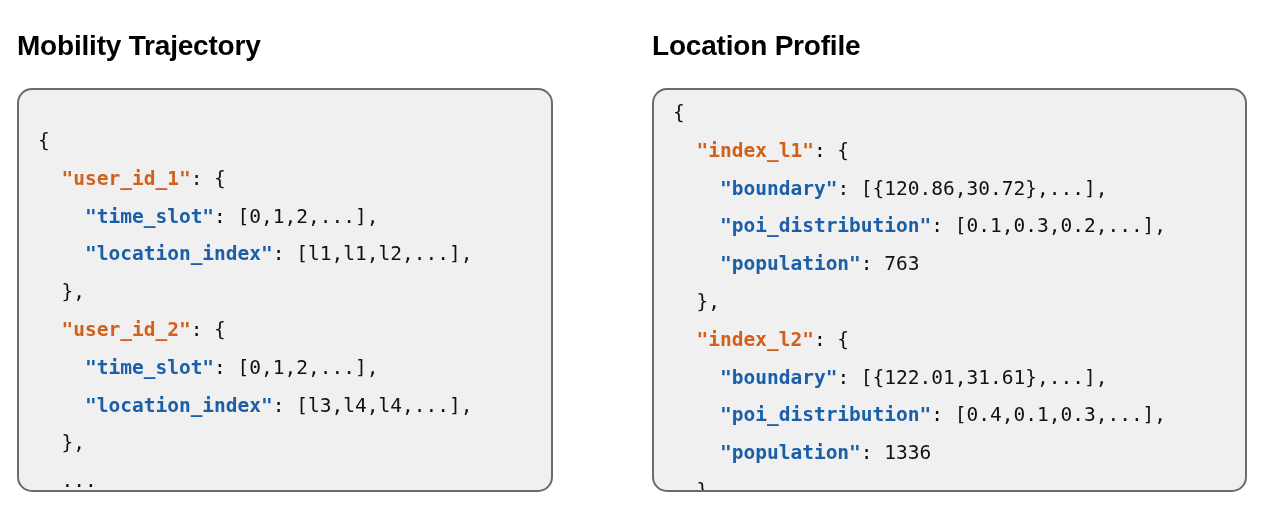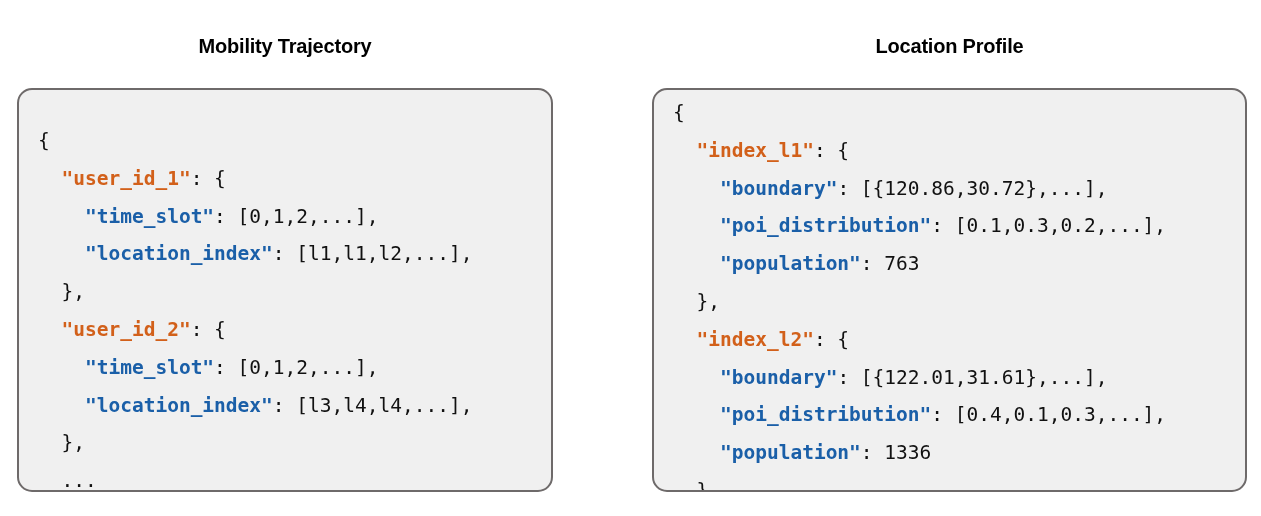--- a/index.html
+++ b/index.html
@@ -21,24 +21,23 @@
   }
 
   #panel-mobility { left: 17px; width: 536px; }
   #panel-location { left: 652px; width: 595px; }
 
   .panel-title {
     position: absolute;
     top: 29px;
     left: 0;
     width: 100%;
-    text-align: center;
     font-family: "Liberation Sans", sans-serif;
     font-weight: bold;
-    font-size: 20px;
+    font-size: 28px;
     line-height: 34px;
     color: #000000;
     letter-spacing: -0.2px;
     white-space: nowrap;
   }
 
   .code-box {
     position: absolute;
     top: 88px;
     left: 0;

